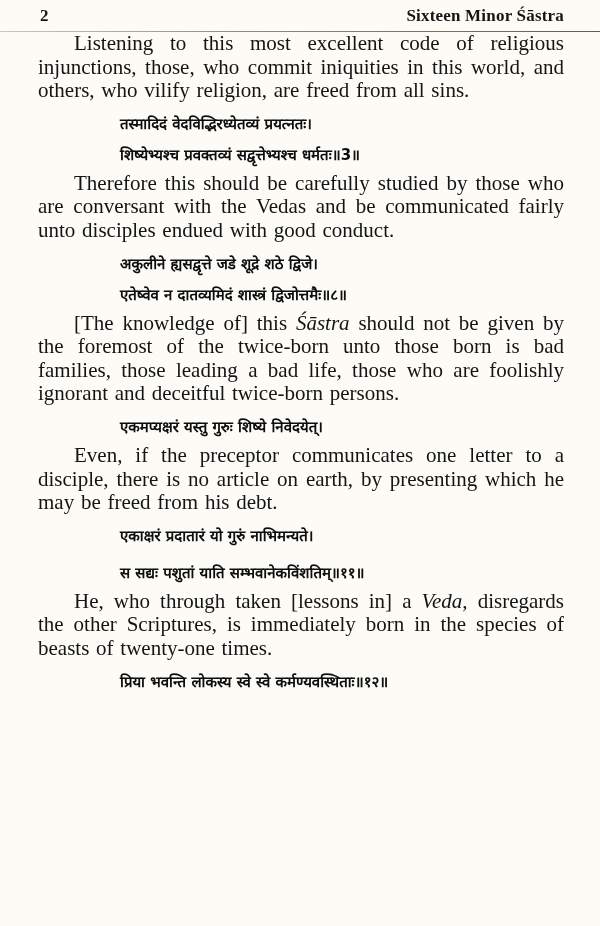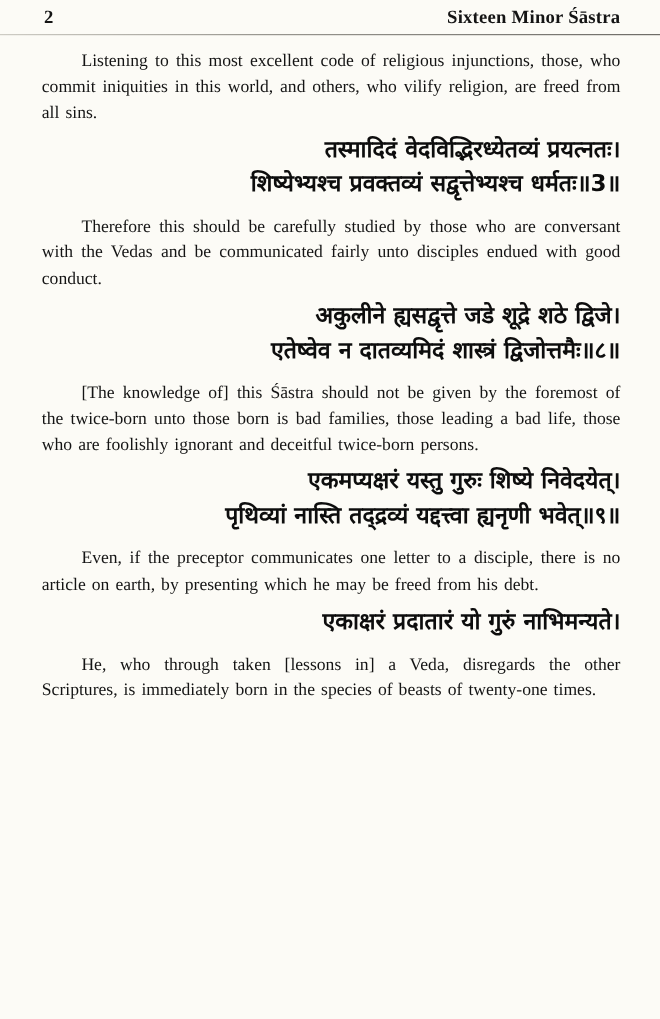--- a/index.html
+++ b/index.html
@@ -28,39 +28,38 @@
     letter-spacing: 0.2px;
   }
   .page-header .page-num { padding-left: 2px; }
   .header-rule {
     border: none;
     height: 1px;
     margin: 5px -36px 0 -38px;
     background: linear-gradient(to right, #c9c7bf, #8d8b84 40%, #5f5d58);
   }
   .para {
-    margin: 12px 0 0 0;
-    font-size: 16px;
+    margin: 0 0 0 0;
+    font-size: 21px;
     line-height: 23.6px;
     text-align: justify;
     text-indent: 36px;
     word-spacing: 1.5px;
   }
-  .para .it { }
+  .para .it { font-style: italic; }
   .verse {
     margin: 6px 0 1px 82px;
   }
   .verse-line {
     font-family: "DejaVu Sans", sans-serif;
     font-weight: bold;
-    font-size: 21px;
+    font-size: 15px;
     line-height: 31px;
     white-space: nowrap;
     color: #0d0d0d;
-    text-align: right;
   }
 </style>
 </head>
 <body>
 
 <div class="page">
 
   <div class="page-header">
     <span class="page-num">2</span>
     <span class="running-title">Sixteen Minor Śāstra</span>
@@ -78,31 +77,32 @@
 
   <div class="verse">
     <div class="verse-line">अकुलीने ह्यसद्वृत्ते जडे शूद्रे शठे द्विजे।</div>
     <div class="verse-line">एतेष्वेव न दातव्यमिदं शास्त्रं द्विजोत्तमैः॥८॥</div>
   </div>
 
   <p class="para"><span>[The knowledge of] this </span><span class="it">Śāstra</span><span> should not be given by the foremost of the twice-born unto those born is bad families, those leading a bad life, those who are foolishly ignorant and deceitful twice-born persons.</span></p>
 
   <div class="verse">
     <div class="verse-line">एकमप्यक्षरं यस्तु गुरुः शिष्ये निवेदयेत्।</div>
-    <div class="verse-line">पृथिव्यां नास्ति तद्द्रव्यं यद्दत्त्वा ह्यनृणी भवेत्॥९॥</div>
   </div>
 
   <p class="para"><span>Even, if the preceptor communicates one letter to a disciple, there is no article on earth, by presenting which he may be freed from his debt.</span></p>
 
   <div class="verse">
     <div class="verse-line">एकाक्षरं प्रदातारं यो गुरुं नाभिमन्यते।</div>
   </div>
 
 
   <div class="verse">
+    <div class="verse-line">स सद्यः पशुतां याति सम्भवानेकविंशतिम्॥११॥</div>
   </div>
 
   <p class="para"><span>He, who through taken [lessons in] a </span><span class="it">Veda</span><span>, disregards the other Scriptures, is immediately born in the species of beasts of twenty-one times.</span></p>
 
   <div class="verse">
+    <div class="verse-line">प्रिया भवन्ति लोकस्य स्वे स्वे कर्मण्यवस्थिताः॥१२॥</div>
   </div>
 
 </div>
 
 </body></html>

